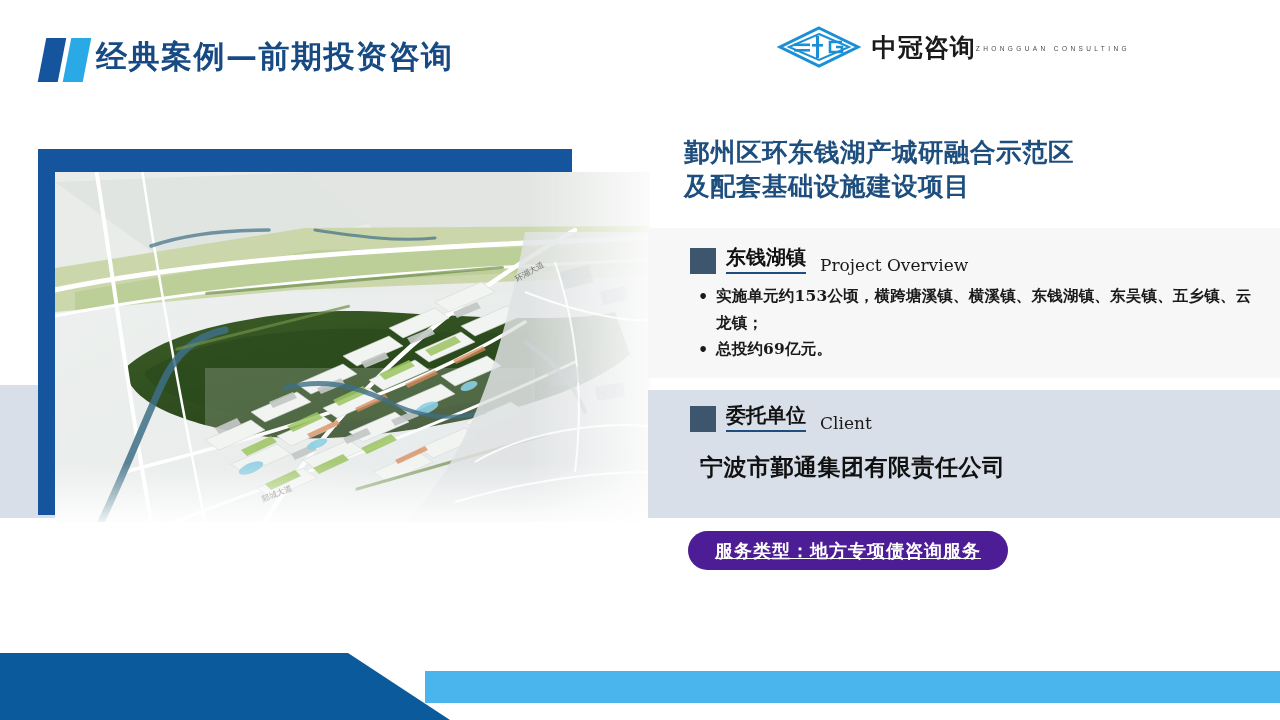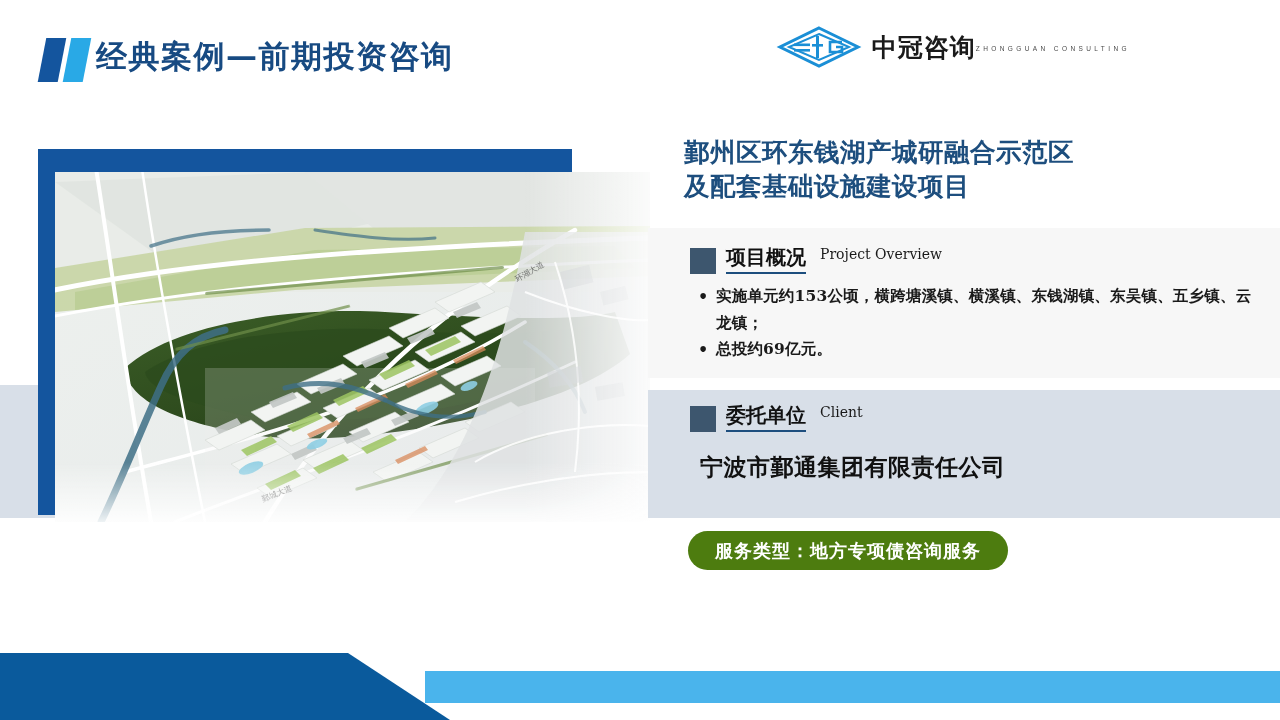--- a/index.html
+++ b/index.html
@@ -60,41 +60,41 @@
                     height:128px; background:#d8dfe8; }
 
   .sec-head { position:absolute; display:flex; align-items:flex-start; }
   .sec-square { width:26px; height:26px; background:#3d566e; flex:none;
                 margin-top:2px; }
   .sec-cn { font-family:"DejaVu Serif","Liberation Serif",serif;
             font-size:20px; font-weight:bold; color:#111; margin-left:10px;
             padding-bottom:3px; border-bottom:2.5px solid #1d4e7e;
             line-height:1.15; }
   .sec-en { font-family:"DejaVu Serif","Liberation Serif",serif;
-            font-size:14px; color:#1a1a1a; margin-left:14px; }
+            font-size:17px; color:#1a1a1a; margin-left:14px; margin-top:9px; }
 
   .bullets { position:absolute; left:690px; top:283px; width:575px; }
   .bullet { display:flex; align-items:flex-start;
             font-family:"DejaVu Serif","Liberation Serif",serif;
             font-size:15.5px; font-weight:bold; color:#1a1a1a;
             line-height:1.72; }
   .bullet .dot { width:26px; flex:none; text-align:center; font-size:16px;
                  line-height:1.72; }
   .bullet .txt { flex:1; letter-spacing:0.2px; }
 
   .client-name { position:absolute; left:700px; top:452px;
                  font-family:"DejaVu Serif","Liberation Serif",serif;
                  font-size:23px; font-weight:bold; color:#111;
                  letter-spacing:0.5px; }
 
   .pill { position:absolute; left:688px; top:531px; height:39px;
-          padding:0 27px; border-radius:20px; background:#4d7c0f;
+          padding:0 27px; border-radius:20px; background:#4c1d95;
           display:flex; align-items:center; justify-content:center;
           color:#fff; font-family:"DejaVu Serif","Liberation Serif",serif;
-          font-size:18px; font-weight:bold; letter-spacing:1px; }
+          font-size:18px; font-weight:bold; letter-spacing:1px;text-decoration:underline; }
 
   
   .btm-light { position:absolute; left:425px; top:671px; width:855px; height:32px;
                background:#4ab4ec; }
   .btm-dark  { position:absolute; left:0; top:653px; width:450px; height:67px;
                background:#0a5a9c;
                clip-path:polygon(0 0, 348px 0, 450px 67px, 0 67px); }
 </style>
 </head>
 <body>
@@ -283,21 +283,21 @@
   </div>
 
   <div class="main-title">
     <div>鄞州区环东钱湖产城研融合示范区</div>
     <div>及配套基础设施建设项目</div>
   </div>
 
   <div class="panel-overview"></div>
   <div class="sec-head" style="left:690px; top:246px;">
     <div class="sec-square"></div>
-    <div class="sec-cn">项目概况</div>
+    <div class="sec-cn">东钱湖镇</div>
     <div class="sec-en">Project Overview</div>
   </div>
   <div class="bullets">
     <div class="bullet">
       <span class="dot">•</span>
       <span class="txt">实施单元约153公顷，横跨塘溪镇、横溪镇、东钱湖镇、东吴镇、五乡镇、云龙镇；</span>
     </div>
     <div class="bullet">
       <span class="dot">•</span>
       <span class="txt">总投约69亿元。</span>

